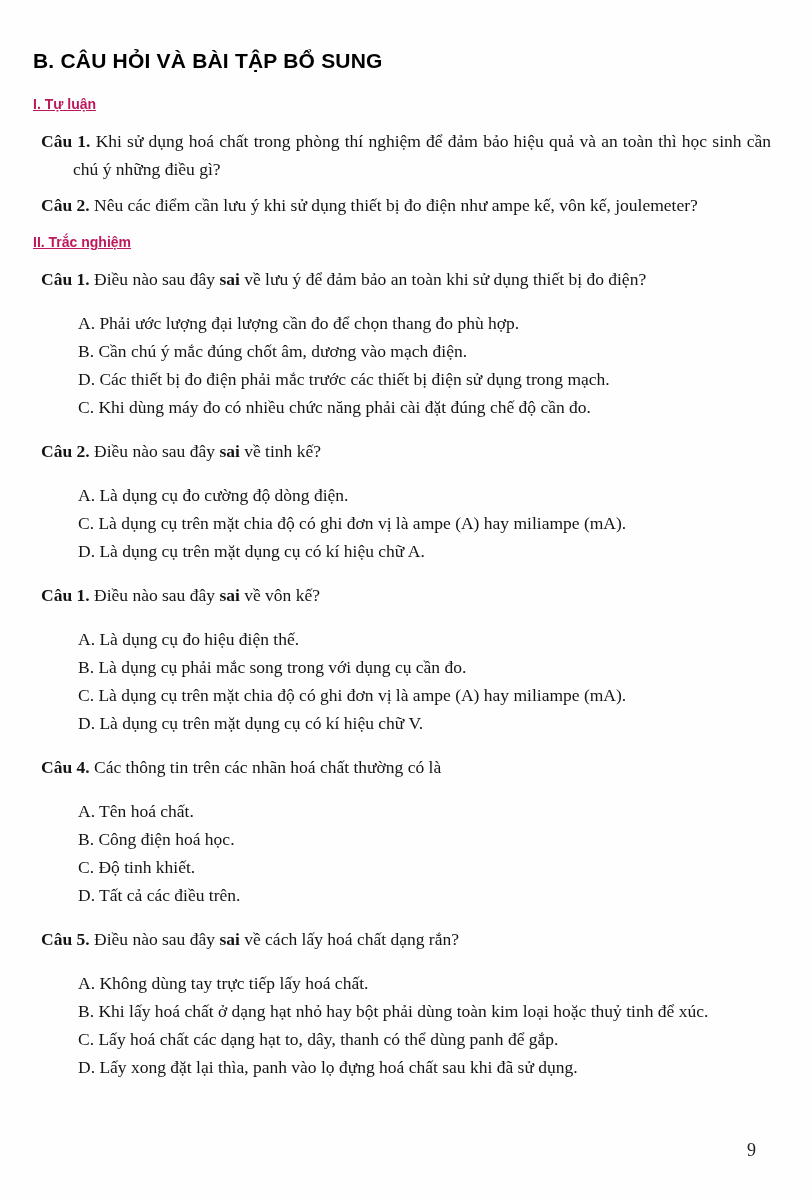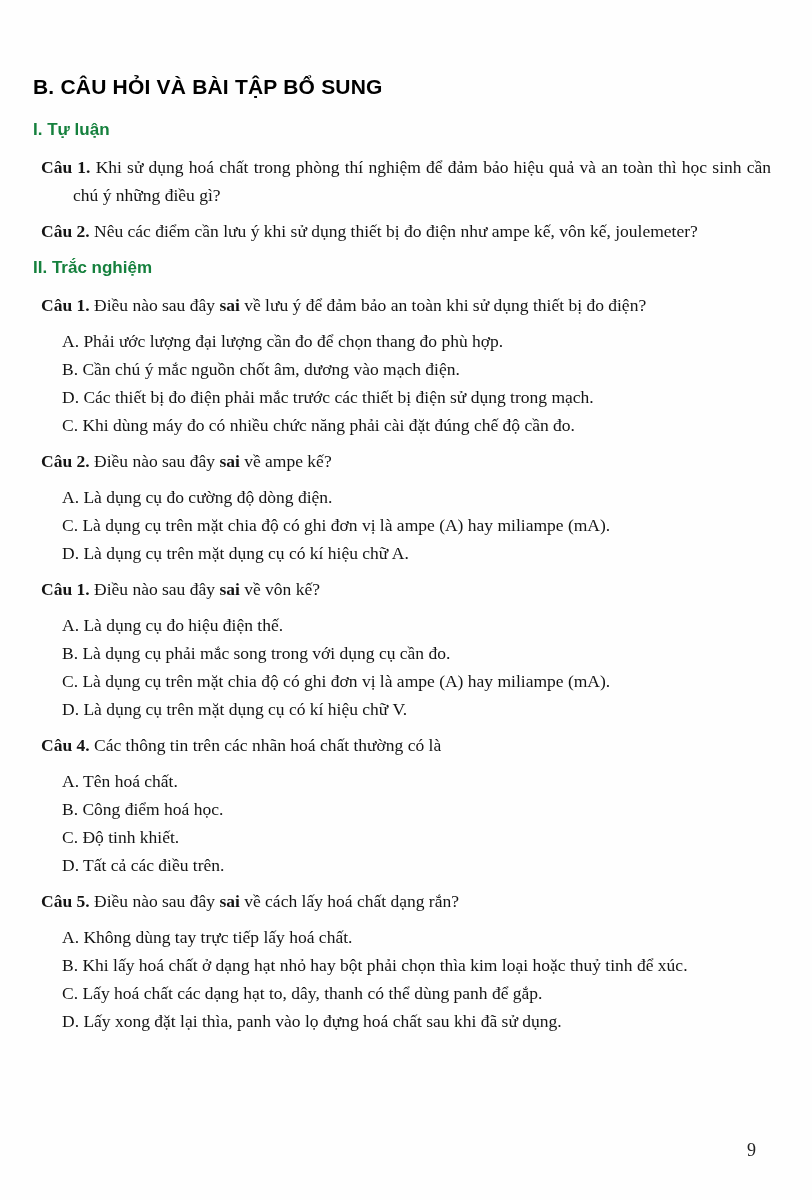--- a/index.html
+++ b/index.html
@@ -8,54 +8,55 @@
     padding: 0;
     background: #ffffff;
   }
   .page {
     position: relative;
     width: 812px;
     height: 1200px;
     margin: 0 auto;
     background: #fefefe;
     box-sizing: border-box;
-    padding: 72px 33px 0 33px;
+    padding: 46px 33px 0 33px;
     color: #141414;
     font-family: "Liberation Serif", "DejaVu Serif", serif;
     font-size: 17.5px;
     line-height: 28px;
     overflow: hidden;
   }
   h1.doc-title {
     font-family: "Liberation Sans", "DejaVu Sans", sans-serif;
     font-size: 21px;
     font-weight: 700;
     letter-spacing: 0.2px;
     color: #000;
     margin: 0 0 13px 0;
     line-height: 30px;
   }
   h2.section-heading {
     font-family: "Liberation Sans", "DejaVu Sans", sans-serif;
-    font-size: 17px;
+    font-size: 14px;
     font-weight: 700;
-    color: #15803d;
+    color: #be185d;
     margin: 8px 0 5px 0;
     line-height: 30px;
+    text-decoration: underline;
   }
   .question { margin: 0; }
   .q-text {
     margin: 8px;
     text-align: justify;
     padding-left: 32px;
     text-indent: -32px;
   }
   .q-label { font-weight: 700; }
   .q-bold { font-weight: 700; }
-  .options { margin: 0; font-family: Liberation Serif, serif; }
+  .options { margin: 16px; font-family: Liberation Serif, serif; }
   .option {
     margin: 0 0 0 29px;
     padding-left: 33px;
     text-indent: -33px;
     text-align: justify;
   }
   .page-number {
     position: absolute;
     right: 56px;
     bottom: 36px;
@@ -85,30 +86,30 @@
   </section>
 
   <section class="doc-section">
     <h2 class="section-heading">II. Trắc nghiệm</h2>
     <div class="questions">
   <div class="question">
     <p class="q-text"><b class="q-label">Câu 1.</b> <span>Điều nào sau đây </span><b class="q-bold">sai</b><span> về lưu ý để đảm bảo an toàn khi sử dụng thiết bị đo điện?</span></p>
     <div class="options">
   <p class="option">A. Phải ước lượng đại lượng cần đo để chọn thang đo phù hợp.</p>
 
-  <p class="option">B. Cần chú ý mắc nguồn chốt âm, dương vào mạch điện.</p>
+  <p class="option">B. Cần chú ý mắc đúng chốt âm, dương vào mạch điện.</p>
 
   <p class="option">D. Các thiết bị đo điện phải mắc trước các thiết bị điện sử dụng trong mạch.</p>
 
   <p class="option">C. Khi dùng máy đo có nhiều chức năng phải cài đặt đúng chế độ cần đo.</p>
 </div>
   </div>
 
   <div class="question">
-    <p class="q-text"><b class="q-label">Câu 2.</b> <span>Điều nào sau đây </span><b class="q-bold">sai</b><span> về ampe kế?</span></p>
+    <p class="q-text"><b class="q-label">Câu 2.</b> <span>Điều nào sau đây </span><b class="q-bold">sai</b><span> về tinh kế?</span></p>
     <div class="options">
   <p class="option">A. Là dụng cụ đo cường độ dòng điện.</p>
 
 
   <p class="option">C. Là dụng cụ trên mặt chia độ có ghi đơn vị là ampe (A) hay miliampe (mA).</p>
 
   <p class="option">D. Là dụng cụ trên mặt dụng cụ có kí hiệu chữ A.</p>
 </div>
   </div>
 
@@ -123,34 +124,34 @@
 
   <p class="option">D. Là dụng cụ trên mặt dụng cụ có kí hiệu chữ V.</p>
 </div>
   </div>
 
   <div class="question">
     <p class="q-text"><b class="q-label">Câu 4.</b> <span>Các thông tin trên các nhãn hoá chất thường có là</span><b class="q-bold"></b><span></span></p>
     <div class="options">
   <p class="option">A. Tên hoá chất.</p>
 
-  <p class="option">B. Công điểm hoá học.</p>
+  <p class="option">B. Công điện hoá học.</p>
 
   <p class="option">C. Độ tinh khiết.</p>
 
   <p class="option">D. Tất cả các điều trên.</p>
 </div>
   </div>
 
   <div class="question">
     <p class="q-text"><b class="q-label">Câu 5.</b> <span>Điều nào sau đây </span><b class="q-bold">sai</b><span> về cách lấy hoá chất dạng rắn?</span></p>
     <div class="options">
   <p class="option">A. Không dùng tay trực tiếp lấy hoá chất.</p>
 
-  <p class="option">B. Khi lấy hoá chất ở dạng hạt nhỏ hay bột phải chọn thìa kim loại hoặc thuỷ tinh để xúc.</p>
+  <p class="option">B. Khi lấy hoá chất ở dạng hạt nhỏ hay bột phải dùng toàn kim loại hoặc thuỷ tinh để xúc.</p>
 
   <p class="option">C. Lấy hoá chất các dạng hạt to, dây, thanh có thể dùng panh để gắp.</p>
 
   <p class="option">D. Lấy xong đặt lại thìa, panh vào lọ đựng hoá chất sau khi đã sử dụng.</p>
 </div>
   </div>
 </div>
   </section>
 </div>
   <div class="page-number">9</div>

